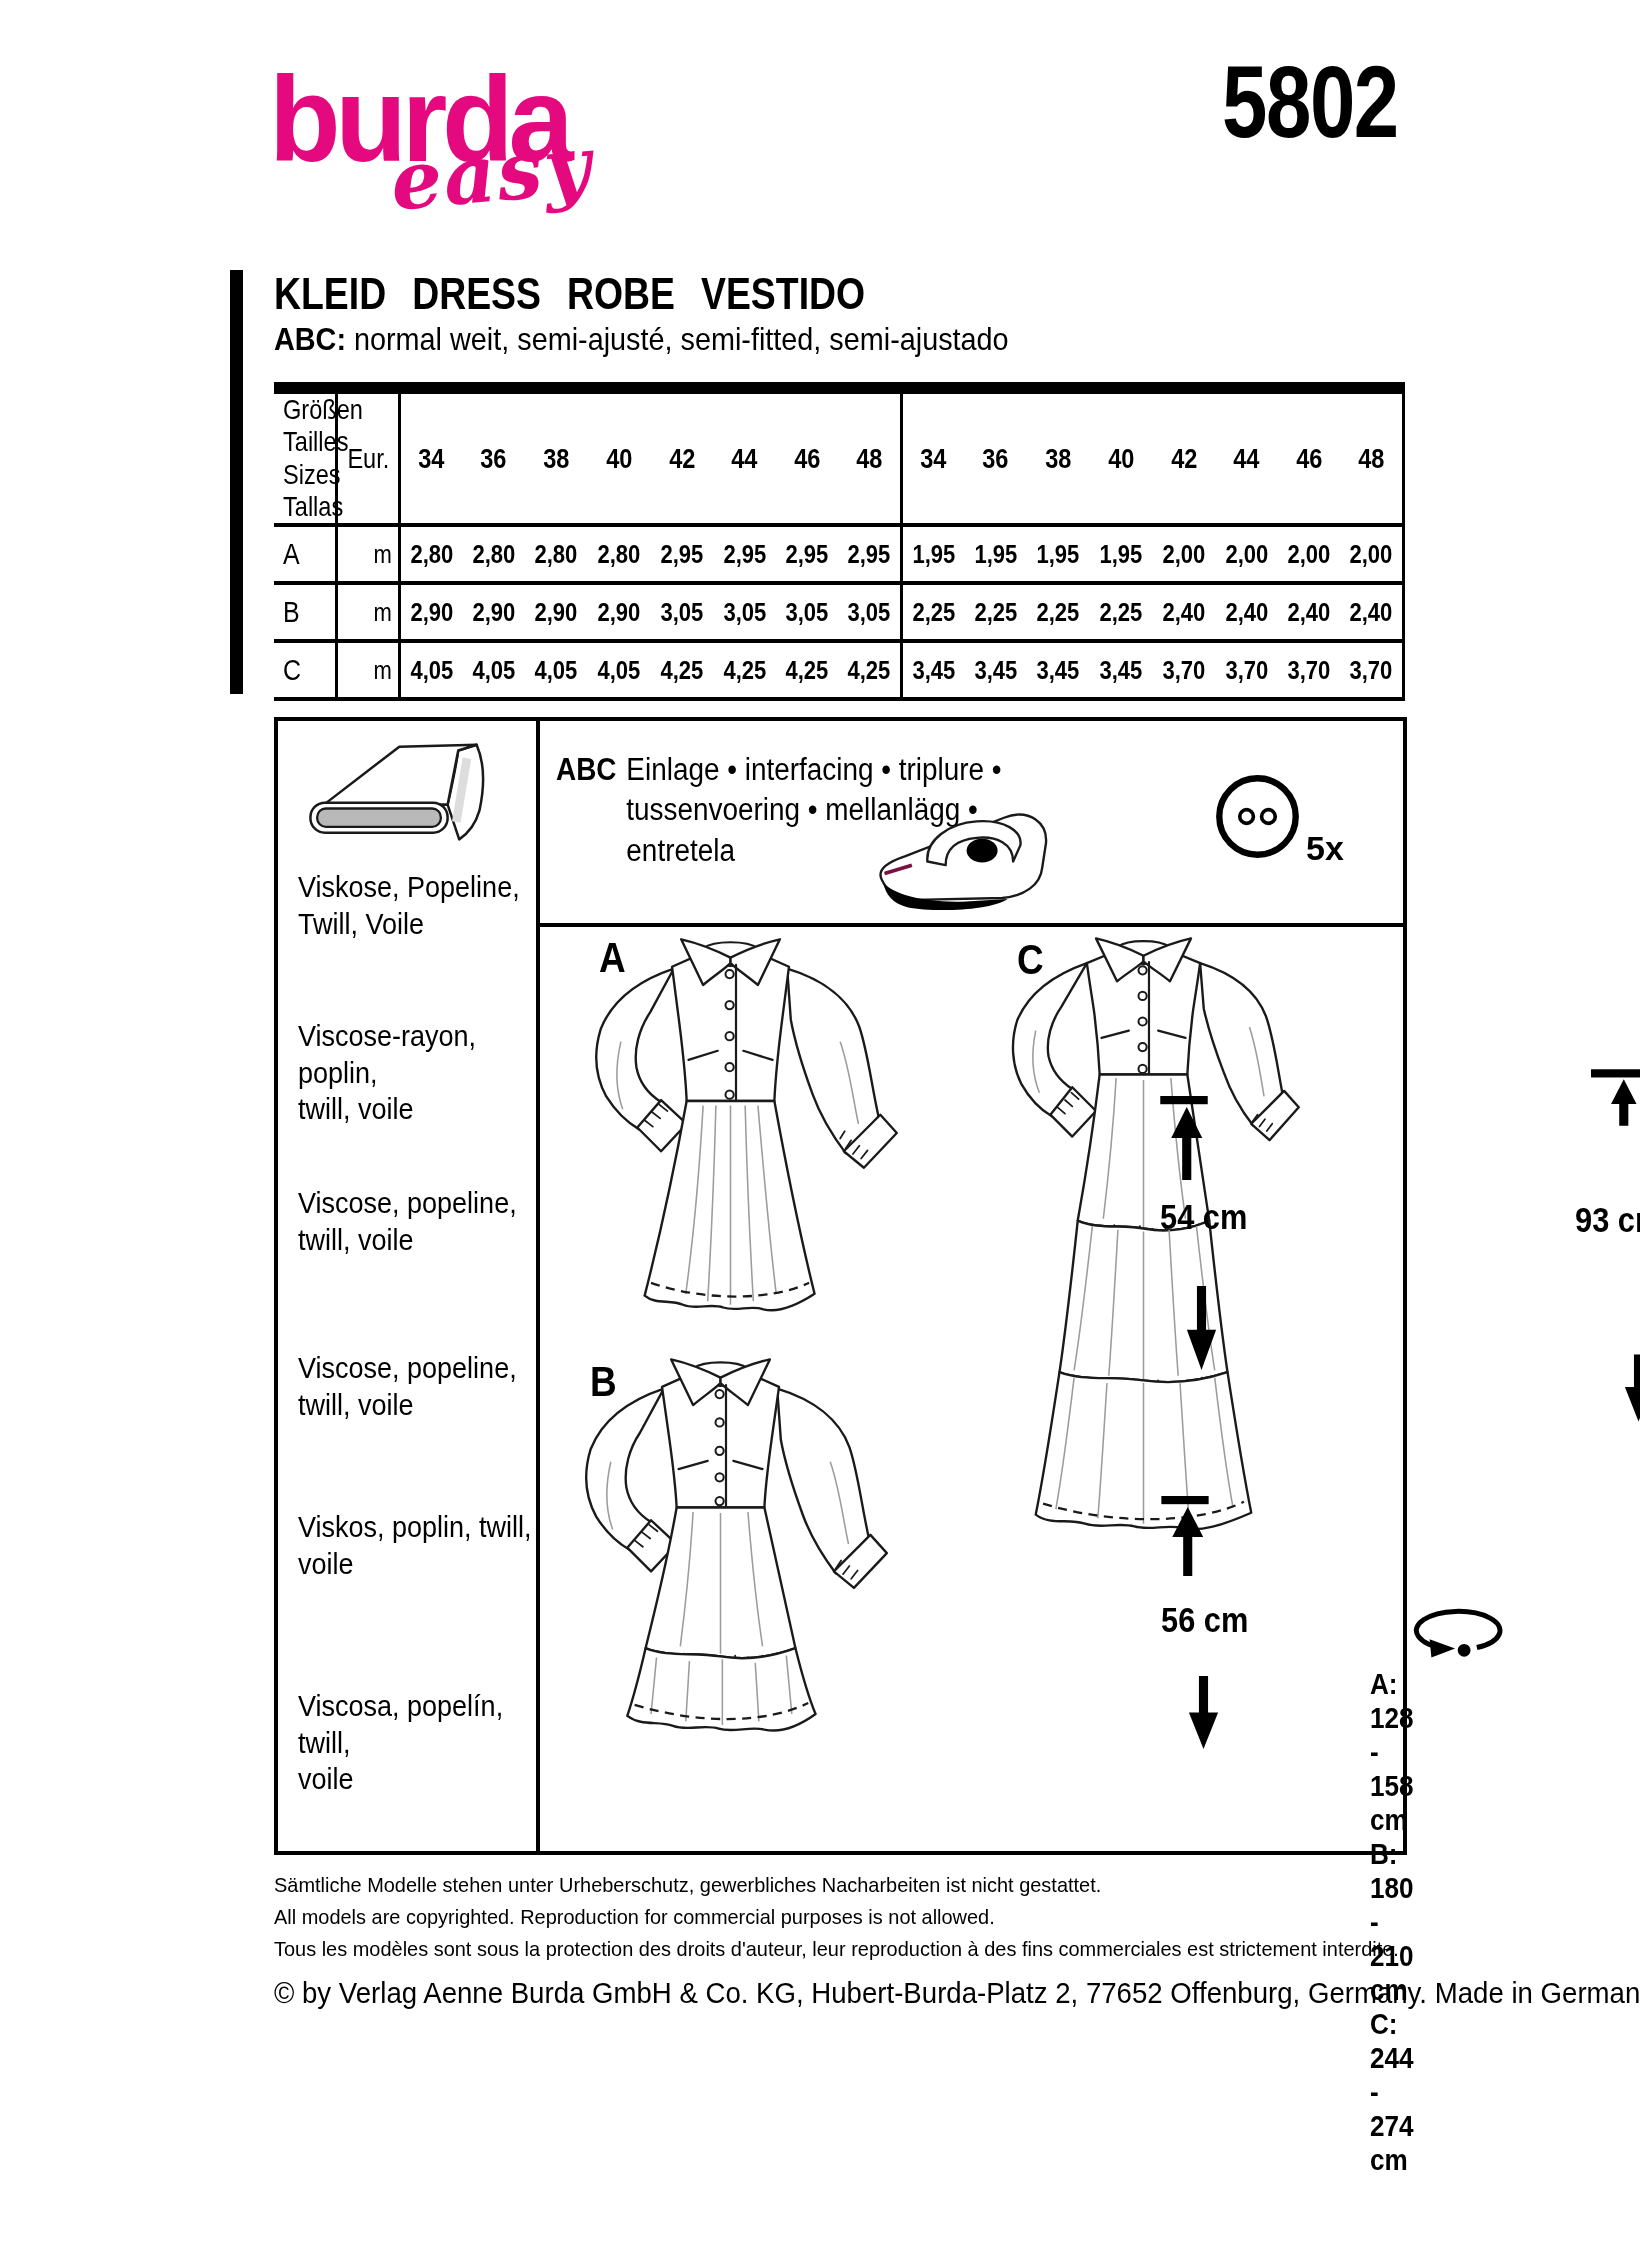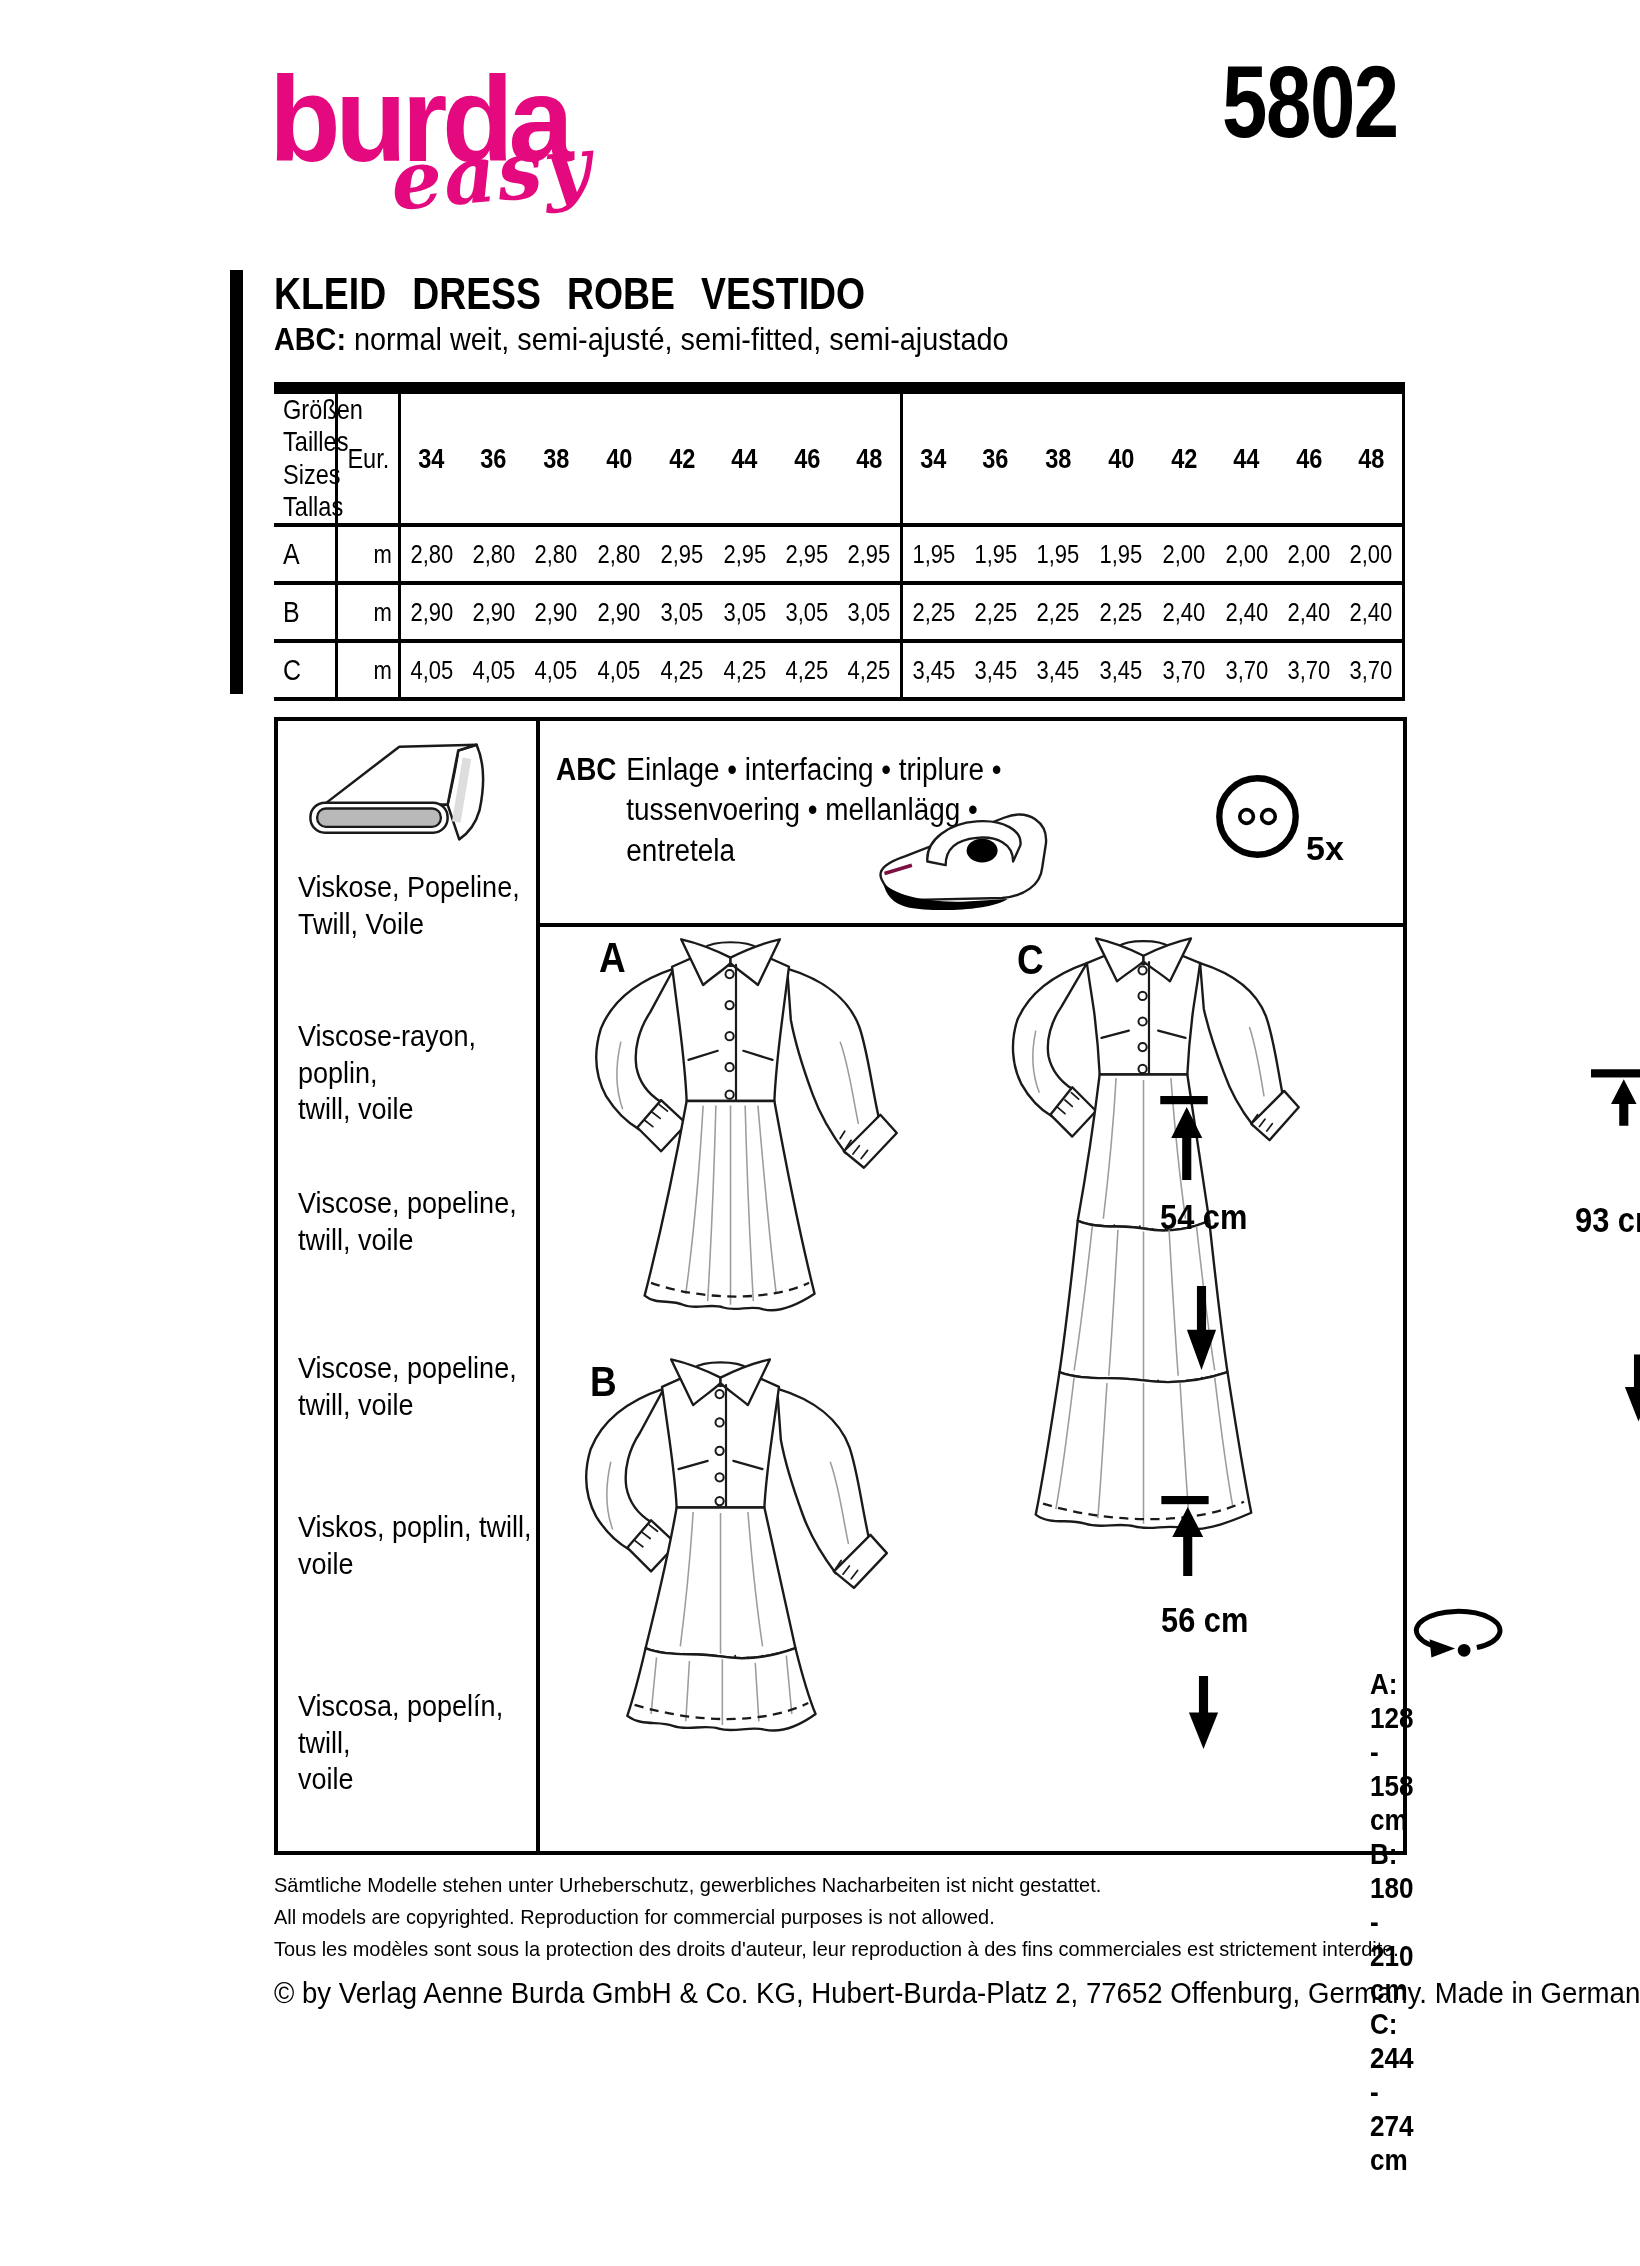--- a/index.html
+++ b/index.html
@@ -38,21 +38,21 @@
   .table-topbar { position:absolute; left:274px; top:382px; width:1131px; height:12px; background:#000; }
   table.size-table {
     position:absolute; left:274px; top:394px; width:1131px;
     border-collapse:collapse; table-layout:fixed;
   }
   .size-table td { padding:0; text-align:center; vertical-align:middle; }
   .size-table tr td:last-child { border-right:3.7px solid #000; }
   .r-grp td { border-bottom:3.7px solid #000; height:53px; font-size:29px; font-weight:700; }
   .c-grp { border-left:3.7px solid #000; }
   .r-sz td { border-bottom:4.6px solid #000; height:66px; font-size:27.4px; font-weight:700; }
-  .r-dat td { border-bottom:4.6px solid #000; height:58px; font-size:25.6px; font-weight:400; }
+  .r-dat td { border-bottom:4.6px solid #000; height:58px; font-size:25.6px; font-weight:700; }
   .c-eur { border-left:3.7px solid #000; border-right:3.7px solid #000; font-weight:400 !important; }
   .gdiv { border-left:3.7px solid #000; }
   .c-lbl { text-align:left !important; padding-left:9.1px !important; font-weight:400 !important; }
   .c-lbl .cl { font-size:27.4px; white-space:pre-line; line-height:1.18; }
   .r-dat .c-lbl .cl { font-size:29px; }
   .c-m { text-align:right !important; padding-right:4.6px !important; }
   .cx { display:inline-block; transform:scaleX(.86); transform-origin:center; white-space:nowrap; }
   .cl { display:inline-block; transform:scaleX(.86); transform-origin:left center; white-space:nowrap; }
   
   .content-box { position:absolute; left:274px; top:717px; width:1133px; height:1138px; border:4.6px solid #000; }

